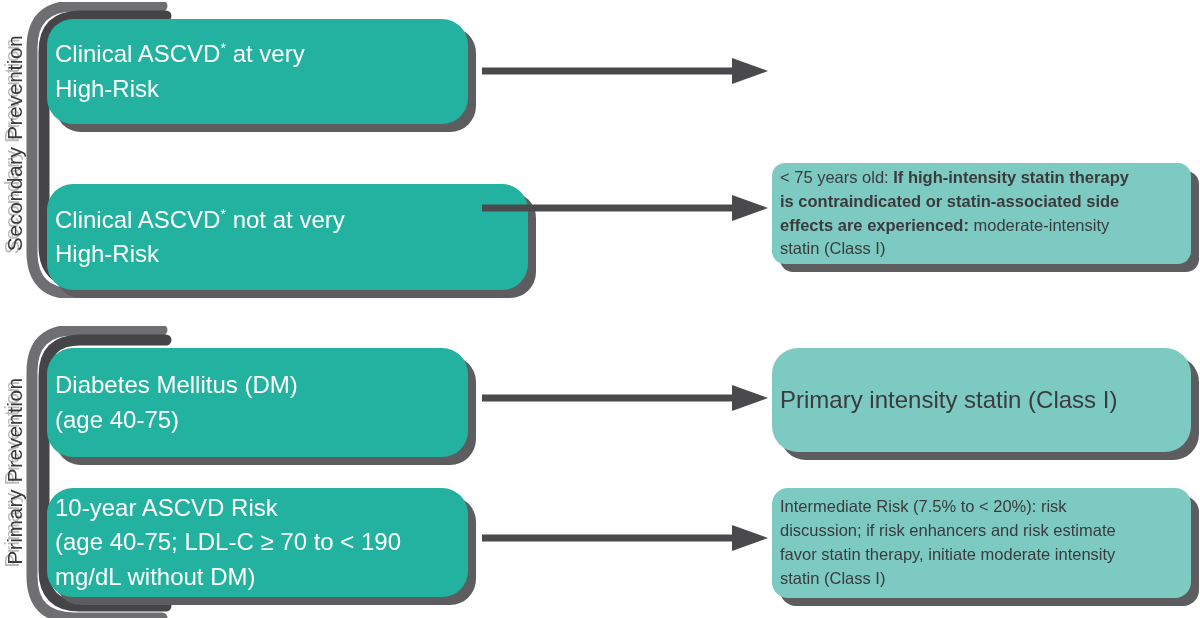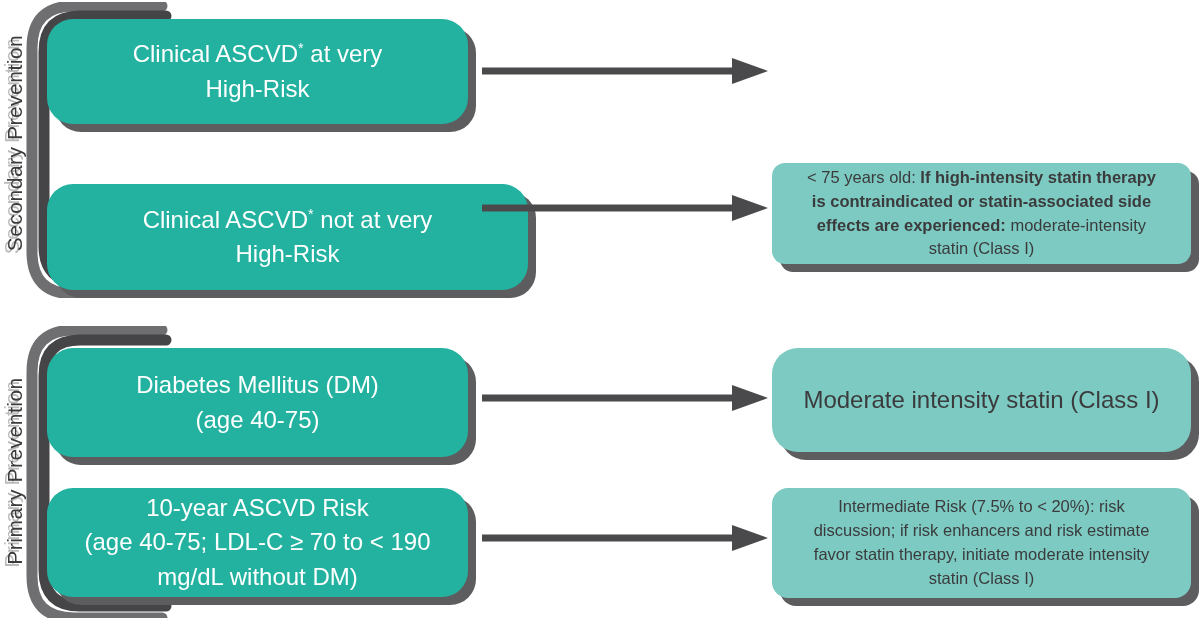--- a/index.html
+++ b/index.html
@@ -16,21 +16,20 @@
     position:relative;
     width:1200px;height:618px;
     background:#ffffff;
     overflow:hidden;
     font-family:"Liberation Sans", sans-serif;
   }
   .box{
     position:absolute;
     border-radius:26px;
     display:flex;align-items:center;justify-content:center;
-    text-align:center;
     box-shadow:8px 8px 0 0 var(--shadow);
     padding:0 8px;box-sizing:border-box;
   }
   .box .txt{white-space:pre-line;display:block;width:100%;}
   .cond{
     background:var(--box-teal);
     color:#ffffff;
     font-size:24px;line-height:1.42;
   }
   .rec{
@@ -127,21 +126,21 @@
     <polygon points="254,3 290,16 254,29" fill="var(--arrow-gray)"></polygon>
   </svg>
 
   <div class="box rec rec-small box-r2">
     <span class="txt"><span>&lt; 75 years old: </span><span class="bold">If high-intensity statin therapy
 is contraindicated or statin-associated side
 effects are experienced:</span><span> moderate-intensity
 statin (Class I)</span></span>
   </div>
   <div class="box rec rec-large box-r3">
-    <span class="txt"><span>Moderate intensity statin (Class I)</span></span>
+    <span class="txt"><span>Primary intensity statin (Class I)</span></span>
   </div>
   <div class="box rec rec-small box-r4">
     <span class="txt"><span>Intermediate Risk (7.5% to &lt; 20%): risk
 discussion; if risk enhancers and risk estimate
 favor statin therapy, initiate moderate intensity
 statin (Class I)</span></span>
   </div>
 
 </div>
 

